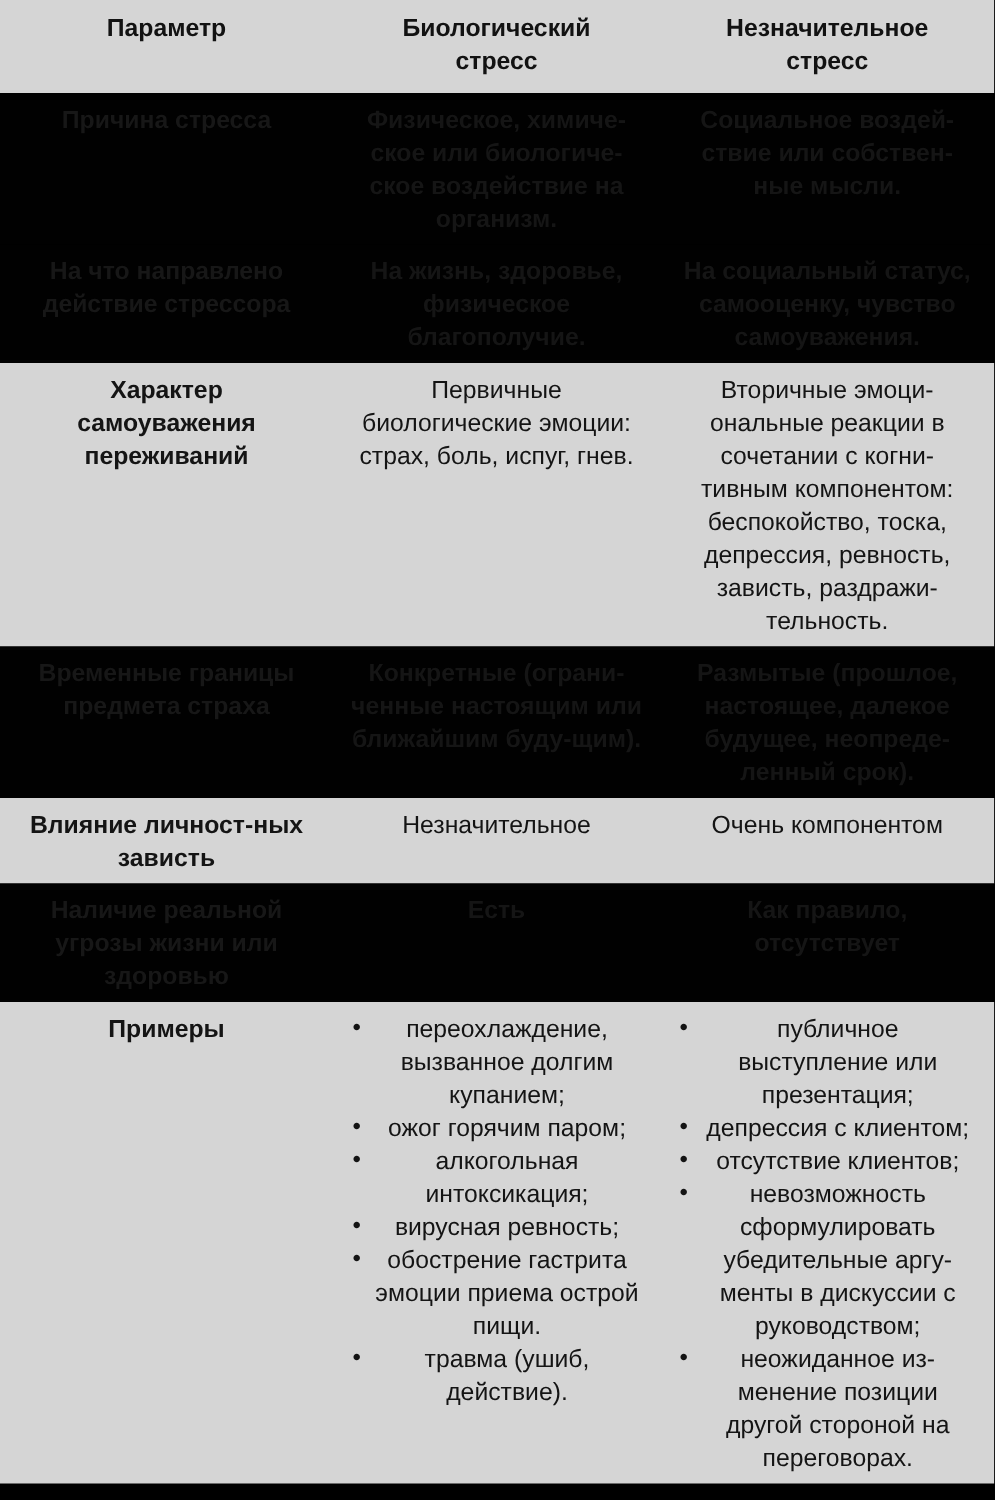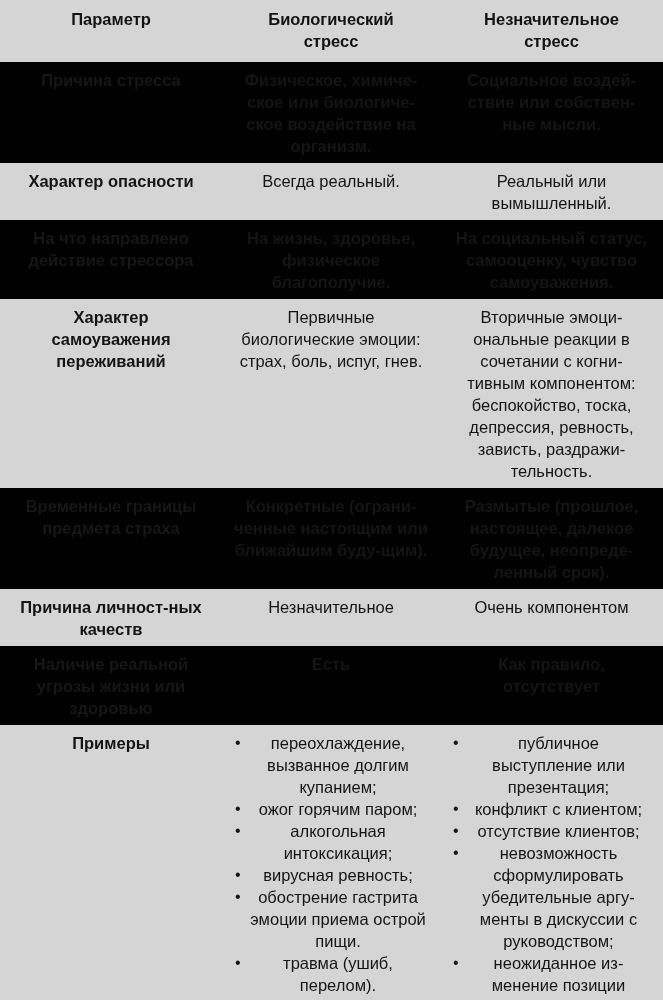--- a/index.html
+++ b/index.html
@@ -107,72 +107,67 @@
       </tr>
     </thead>
     <tbody>
 
       <tr class="band-dark">
         <td class="col-param">Причина стресса</td>
         <td class="col-bio">Физическое, химиче-ское или биологиче-ское воздействие на организм.</td>
         <td class="col-psy">Социальное воздей-ствие или собствен-ные мысли.</td>
       </tr>
 
-      <tr class="band-light">
-        <td class="col-param">Характер опасности</td>
-        <td class="col-bio">Всегда реальный.</td>
-        <td class="col-psy">Реальный или вымышленный.</td>
-      </tr>
 
       <tr class="band-dark">
         <td class="col-param">На что направлено действие стрессора</td>
         <td class="col-bio">На жизнь, здоровье, физическое благополучие.</td>
         <td class="col-psy">На социальный статус, самооценку, чувство самоуважения.</td>
       </tr>
 
       <tr class="band-light">
         <td class="col-param">Характер самоуважения переживаний</td>
         <td class="col-bio">Первичные биологические эмоции: страх, боль, испуг, гнев.</td>
         <td class="col-psy">Вторичные эмоци-ональные реакции в сочетании с когни-тивным компонентом: беспокойство, тоска, депрессия, ревность, зависть, раздражи-тельность.</td>
       </tr>
 
       <tr class="band-dark">
         <td class="col-param">Временные границы предмета страха</td>
         <td class="col-bio">Конкретные (ограни-ченные настоящим или ближайшим буду-щим).</td>
         <td class="col-psy">Размытые (прошлое, настоящее, далекое будущее, неопреде-ленный срок).</td>
       </tr>
 
       <tr class="band-light">
-        <td class="col-param">Причина личност-ных качеств</td>
+        <td class="col-param">Влияние личност-ных зависть</td>
         <td class="col-bio">Незначительное</td>
         <td class="col-psy">Очень компонентом</td>
       </tr>
 
       <tr class="band-dark">
         <td class="col-param">Наличие реальной угрозы жизни или здоровью</td>
         <td class="col-bio">Есть</td>
         <td class="col-psy">Как правило, отсутствует</td>
       </tr>
 
       <tr class="band-light">
         <td class="col-param">Примеры</td>
         <td class="col-bio">
           <ul class="blist">
               <li>переохлаждение, вызванное долгим купанием;</li>
               <li>ожог горячим паром;</li>
               <li>алкогольная интоксикация;</li>
               <li>вирусная ревность;</li>
               <li>обострение гастрита эмоции приема острой пищи.</li>
-              <li>травма (ушиб, перелом).</li>
+              <li>травма (ушиб, действие).</li>
             </ul>
         </td>
         <td class="col-psy">
           <ul class="blist">
               <li>публичное выступление или презентация;</li>
-              <li>конфликт с клиентом;</li>
+              <li>депрессия с клиентом;</li>
               <li>отсутствие клиентов;</li>
               <li>невозможность сформулировать убедительные аргу-менты в дискуссии с руководством;</li>
               <li>неожиданное из-менение позиции другой стороной на переговорах.</li>
             </ul>
         </td>
       </tr>
 
     </tbody>
   </table>
 </div>

